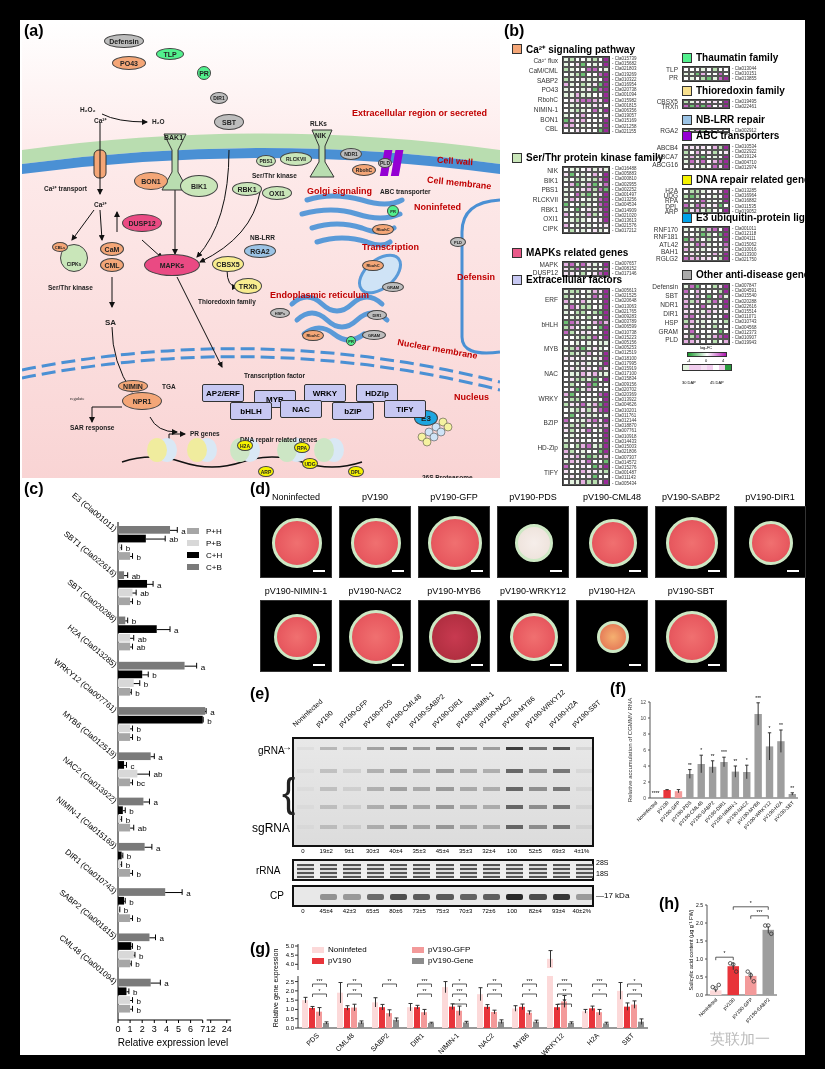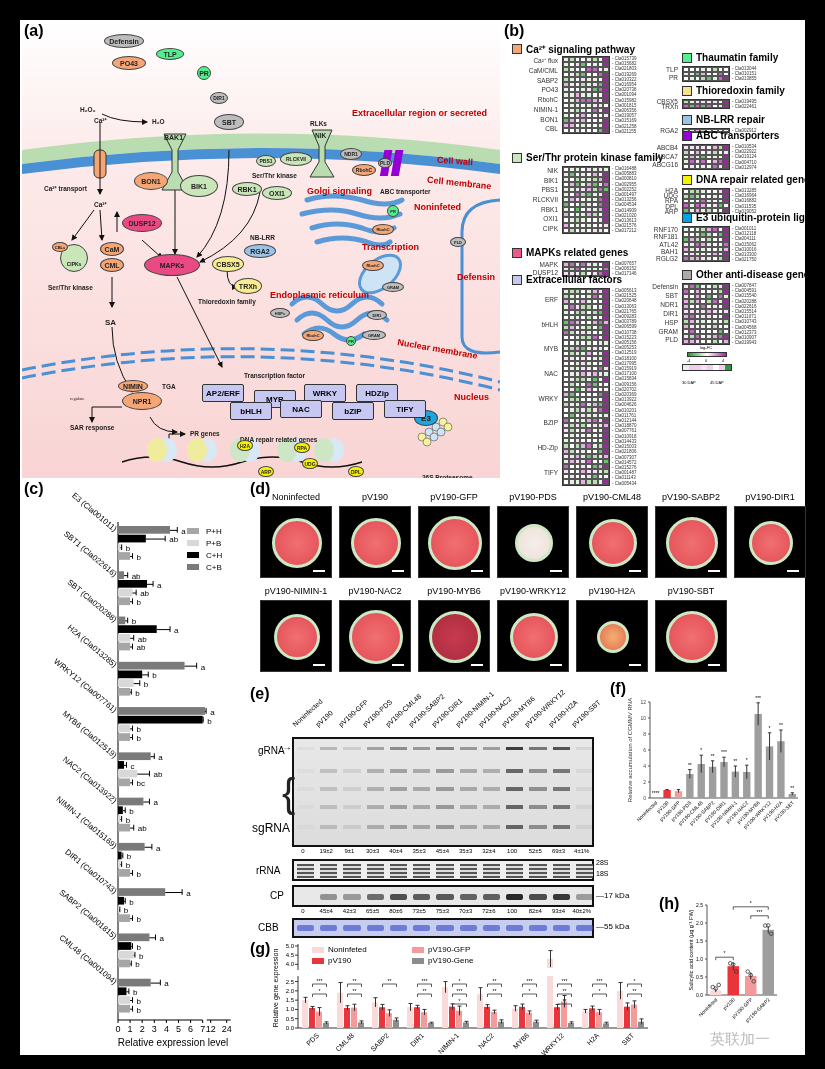--- a/index.html
+++ b/index.html
@@ -1776,41 +1776,20 @@
         <div class="qval" style="left:112.15384615384615px;top:0;">73±5</div>
         <div class="qval" style="left:135.3846153846154px;top:0;">75±3</div>
         <div class="qval" style="left:158.6153846153846px;top:0;">70±3</div>
         <div class="qval" style="left:181.84615384615384px;top:0;">72±6</div>
         <div class="qval" style="left:205.07692307692307px;top:0;">100</div>
         <div class="qval" style="left:228.3076923076923px;top:0;">82±4</div>
         <div class="qval" style="left:251.53846153846152px;top:0;">93±4</div>
         <div class="qval" style="left:274.7692307692308px;top:0;">40±2%</div>
       </div>
   </div>
-  <div class="abs" style="left:232px;top:898px;width:360px;height:28px;">
-    <div class="blot" style="left:40px;top:0px;width:302px;height:20px;background:#c7cdf0;">
-        <div id="cbb-bands">
-          <div style="position:absolute;left:3px;top:5px;width:17.23076923076923px;height:6px;background:#4a5acb;opacity:0.7;border-radius:2px;"></div>
-          <div style="position:absolute;left:26.23076923076923px;top:5px;width:17.23076923076923px;height:6px;background:#4a5acb;opacity:0.7;border-radius:2px;"></div>
-          <div style="position:absolute;left:49.46153846153846px;top:5px;width:17.23076923076923px;height:6px;background:#4a5acb;opacity:0.7;border-radius:2px;"></div>
-          <div style="position:absolute;left:72.6923076923077px;top:5px;width:17.23076923076923px;height:6px;background:#4a5acb;opacity:0.7;border-radius:2px;"></div>
-          <div style="position:absolute;left:95.92307692307692px;top:5px;width:17.23076923076923px;height:6px;background:#4a5acb;opacity:0.7;border-radius:2px;"></div>
-          <div style="position:absolute;left:119.15384615384615px;top:5px;width:17.23076923076923px;height:6px;background:#4a5acb;opacity:0.7;border-radius:2px;"></div>
-          <div style="position:absolute;left:142.3846153846154px;top:5px;width:17.23076923076923px;height:6px;background:#4a5acb;opacity:0.7;border-radius:2px;"></div>
-          <div style="position:absolute;left:165.6153846153846px;top:5px;width:17.23076923076923px;height:6px;background:#4a5acb;opacity:0.7;border-radius:2px;"></div>
-          <div style="position:absolute;left:188.84615384615384px;top:5px;width:17.23076923076923px;height:6px;background:#4a5acb;opacity:0.7;border-radius:2px;"></div>
-          <div style="position:absolute;left:212.07692307692307px;top:5px;width:17.23076923076923px;height:6px;background:#4a5acb;opacity:0.7;border-radius:2px;"></div>
-          <div style="position:absolute;left:235.3076923076923px;top:5px;width:17.23076923076923px;height:6px;background:#4a5acb;opacity:0.7;border-radius:2px;"></div>
-          <div style="position:absolute;left:258.53846153846155px;top:5px;width:17.23076923076923px;height:6px;background:#4a5acb;opacity:0.7;border-radius:2px;"></div>
-          <div style="position:absolute;left:281.7692307692308px;top:5px;width:17.23076923076923px;height:6px;background:#4a5acb;opacity:0.7;border-radius:2px;"></div>
-        </div>
-      </div>
-    <div class="abs" style="left:6px;top:4px;font-size:10px;">CBB</div>
-    <div class="abs" style="left:344px;top:4px;font-size:8px;white-space:nowrap;">—<span>55 kDa</span></div>
-  </div>
 
   <div class="abs" style="left:588px;top:660px;width:197px;height:180px;">
     <div class="plabel" style="left:2px;top:0px;">(f)</div>
     <svg id="chart-f" width="197" height="180">
         <line x1="42" y1="22" x2="42" y2="118" stroke="#555"></line>
         <line x1="42" y1="118" x2="190" y2="118" stroke="#555"></line>
         <line x1="40" y1="118" x2="42" y2="118" stroke="#555"></line>
         <text x="38" y="120" font-size="5" text-anchor="end" fill="#444">0</text>
         <line x1="40" y1="102" x2="42" y2="102" stroke="#555"></line>
         <text x="38" y="104" font-size="5" text-anchor="end" fill="#444">2</text>

